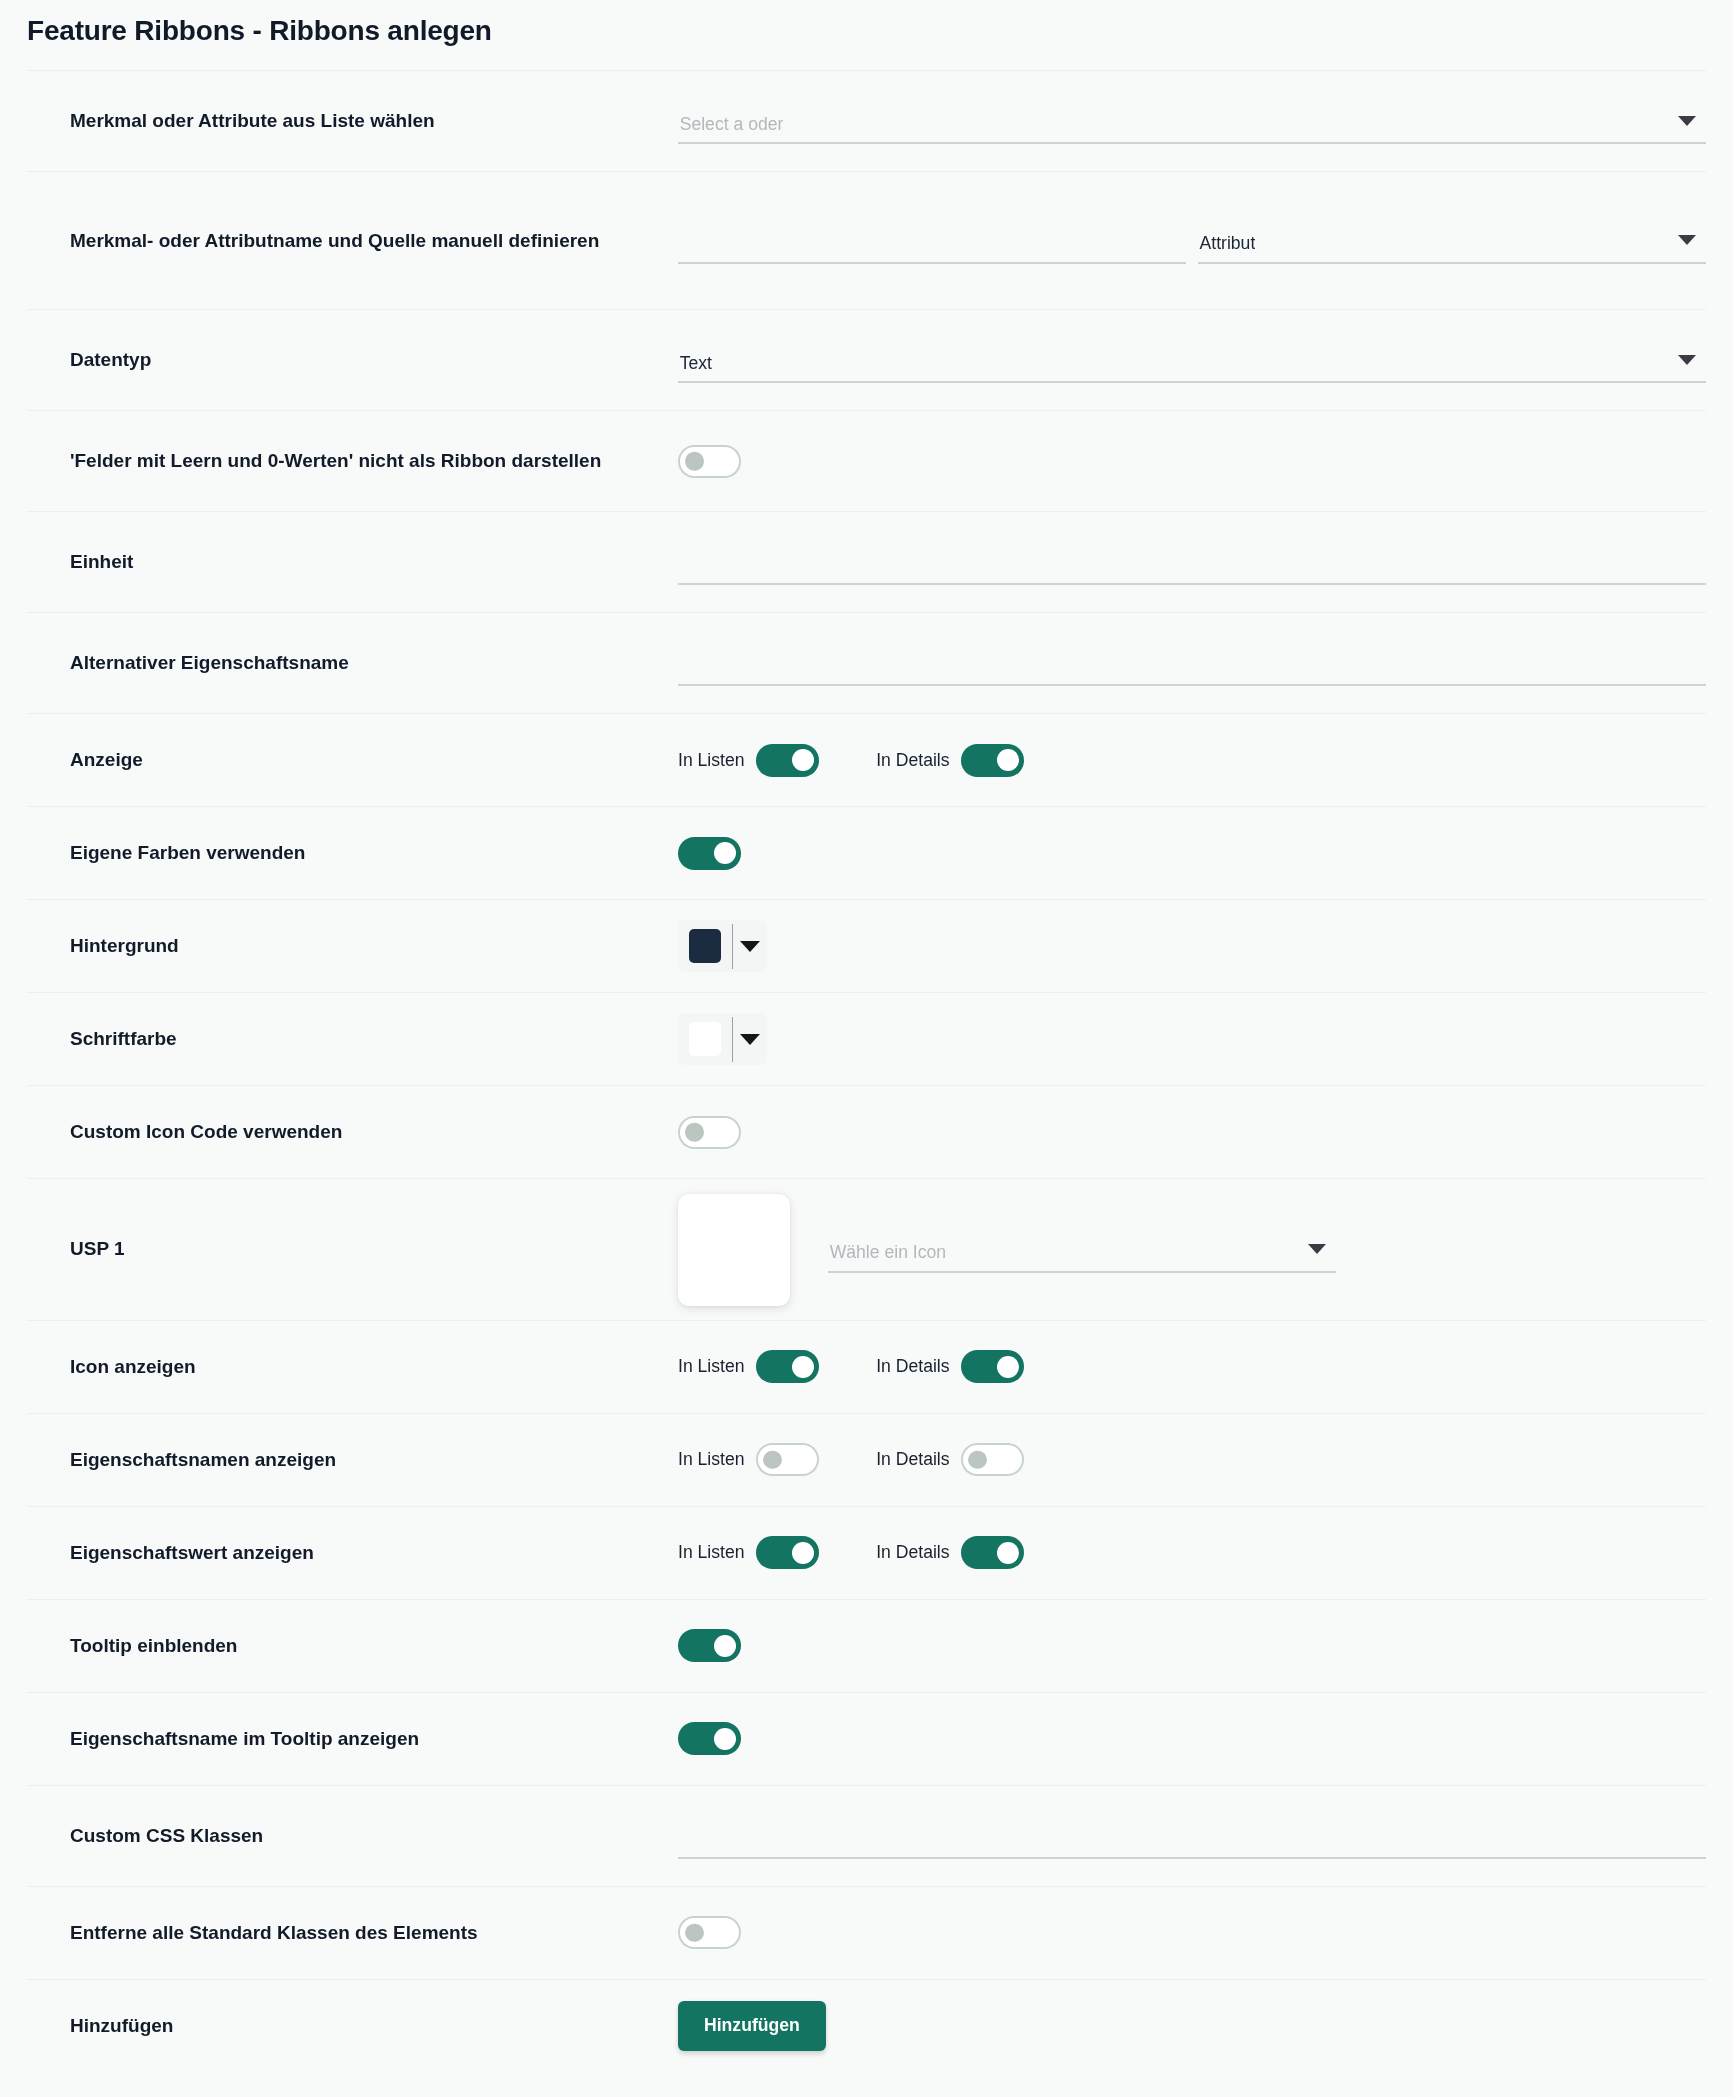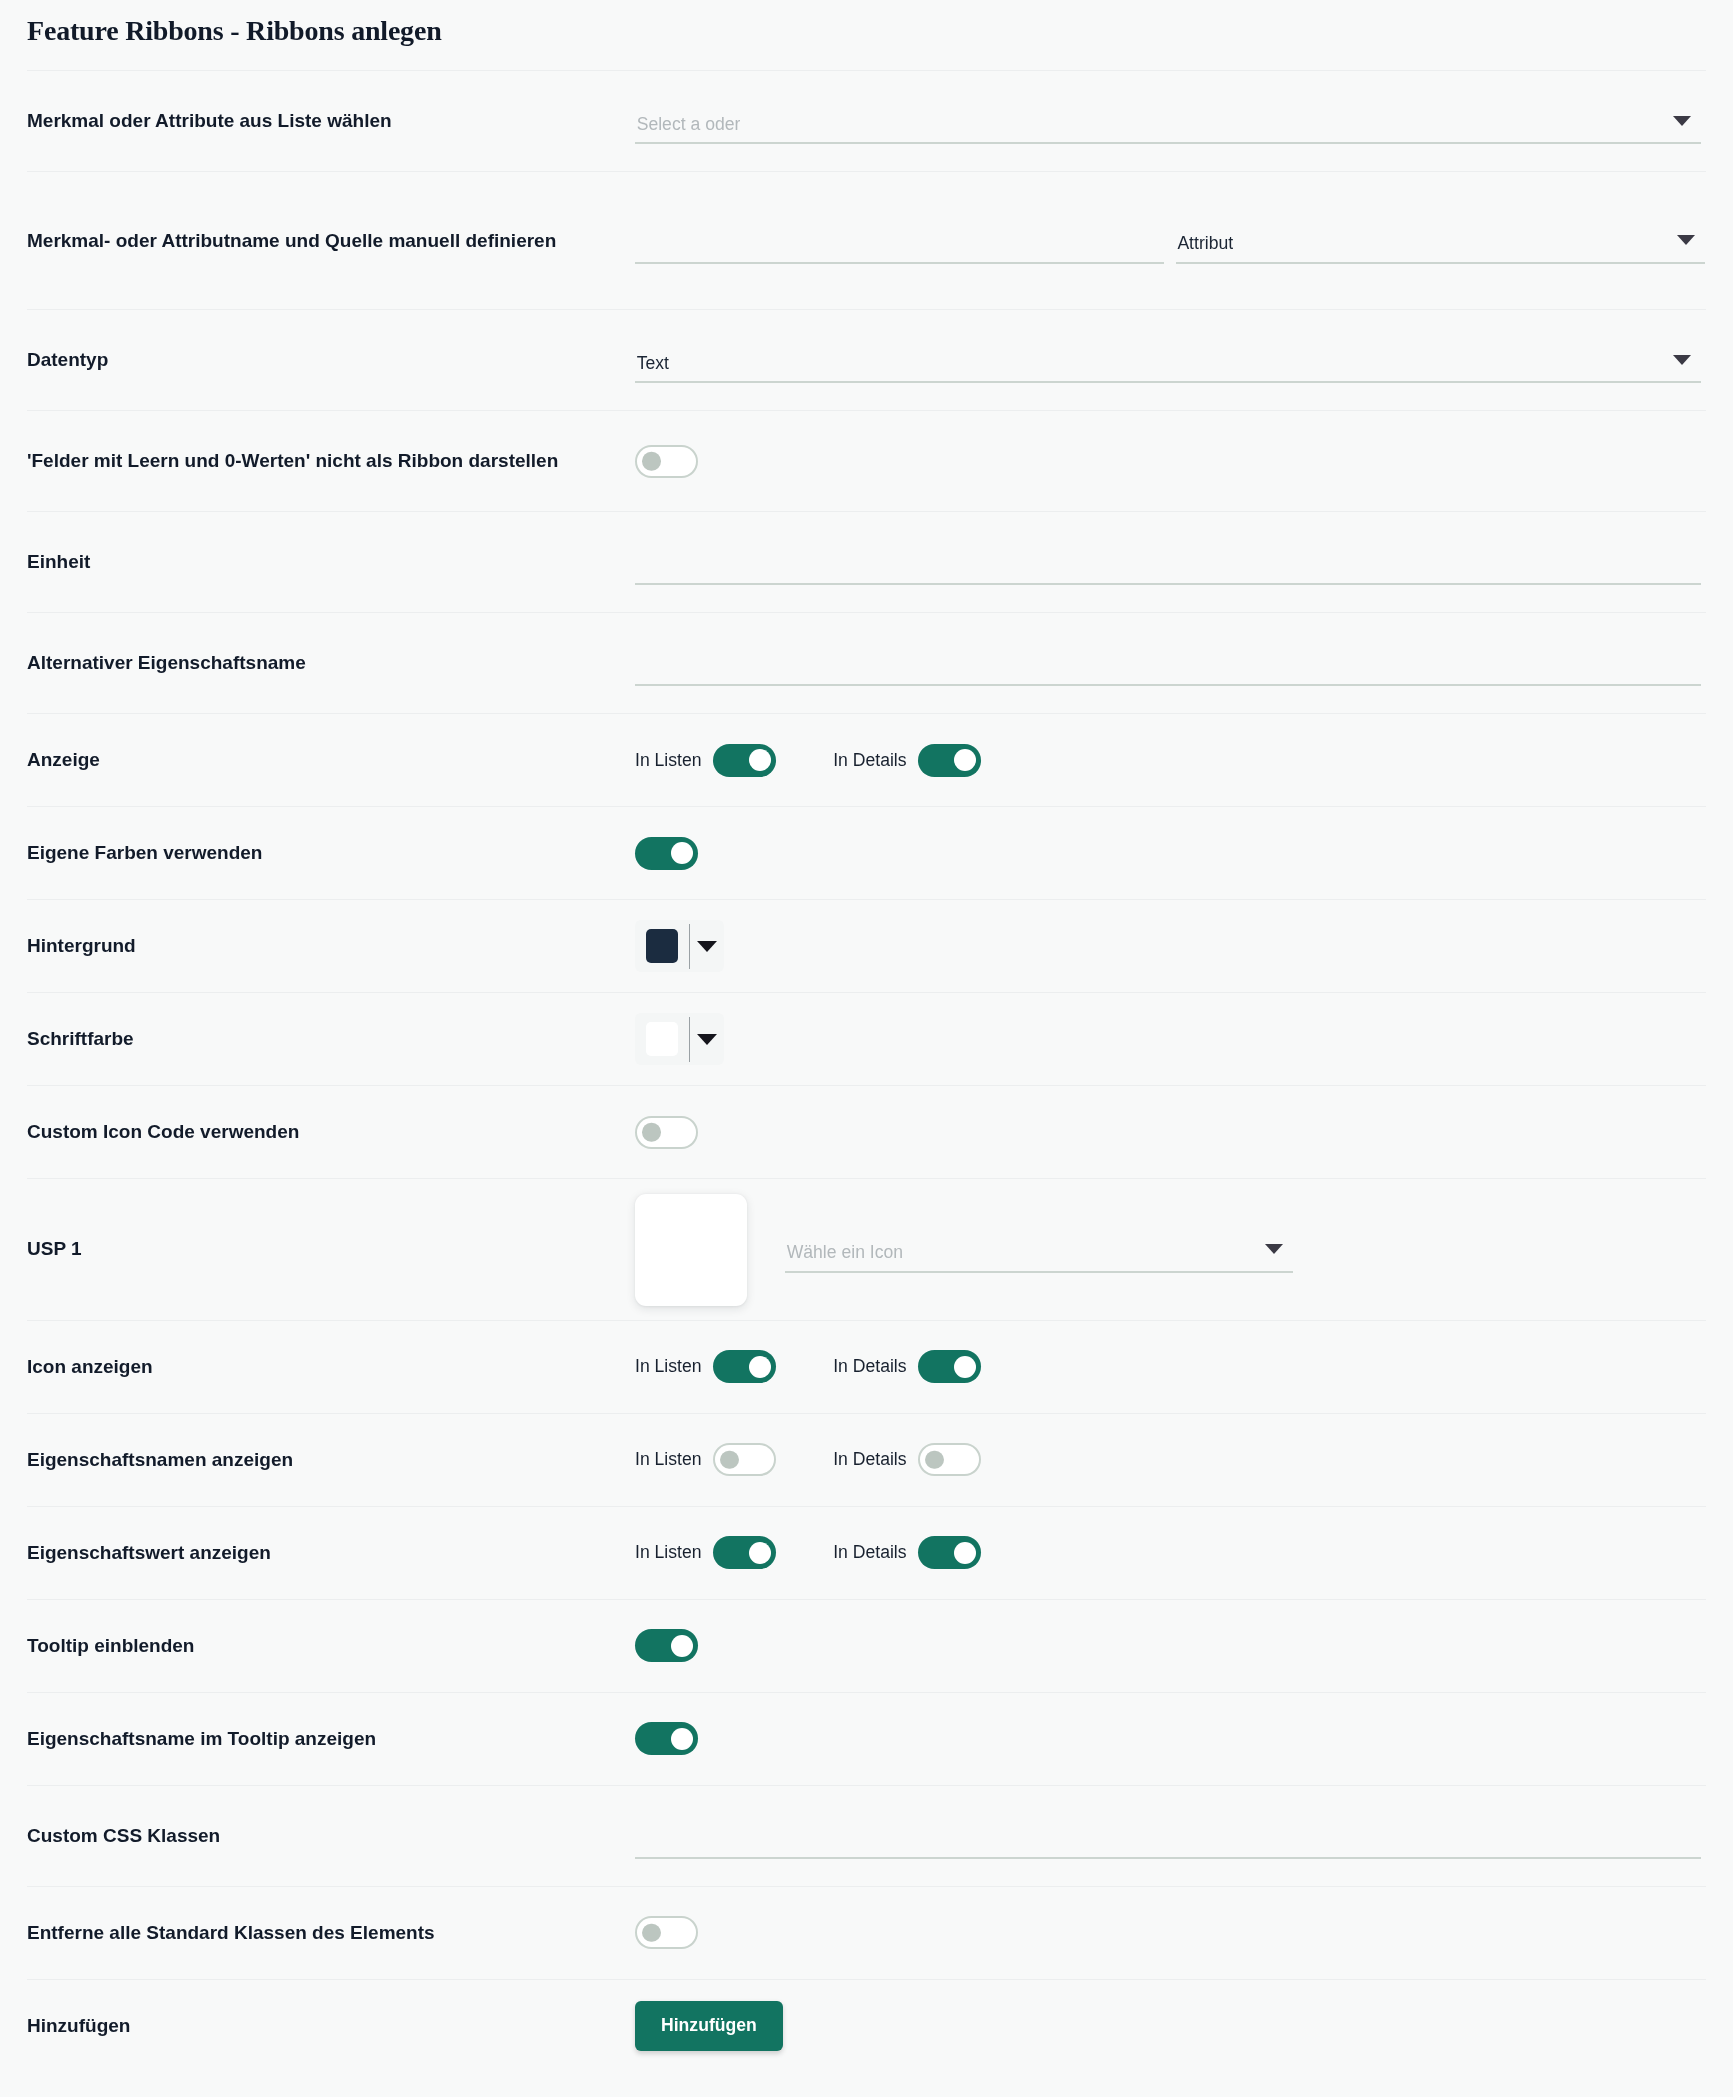--- a/index.html
+++ b/index.html
@@ -26,21 +26,20 @@
   .page-header {
     padding: 16px 27px 23.5px 27px;
   }
   .page-title {
     font-size: 28px;
     font-weight: 700;
     letter-spacing: -0.2px;
     line-height: 1.1;
     color: #111a29;
     margin: 0;
-    font-family: Liberation Serif, serif;
   }
 
   
   .form-rows {
     padding: 0 27px;
   }
   .form-row {
     display: flex;
     align-items: center;
     border-top: 1.7px solid #eceeef;
@@ -53,20 +52,21 @@
 
   .row-label {
     width: 608px;
     min-width: 608px;
     box-sizing: border-box;
     padding-right: 25px;
     font-size: 19px;
     font-weight: 700;
     line-height: 1.38;
     color: #121b2a;
+    margin-left: 43px;
   }
   .row-control {
     flex: 1;
     display: flex;
     align-items: center;
     min-width: 0;
   }
 
   
   .field {

